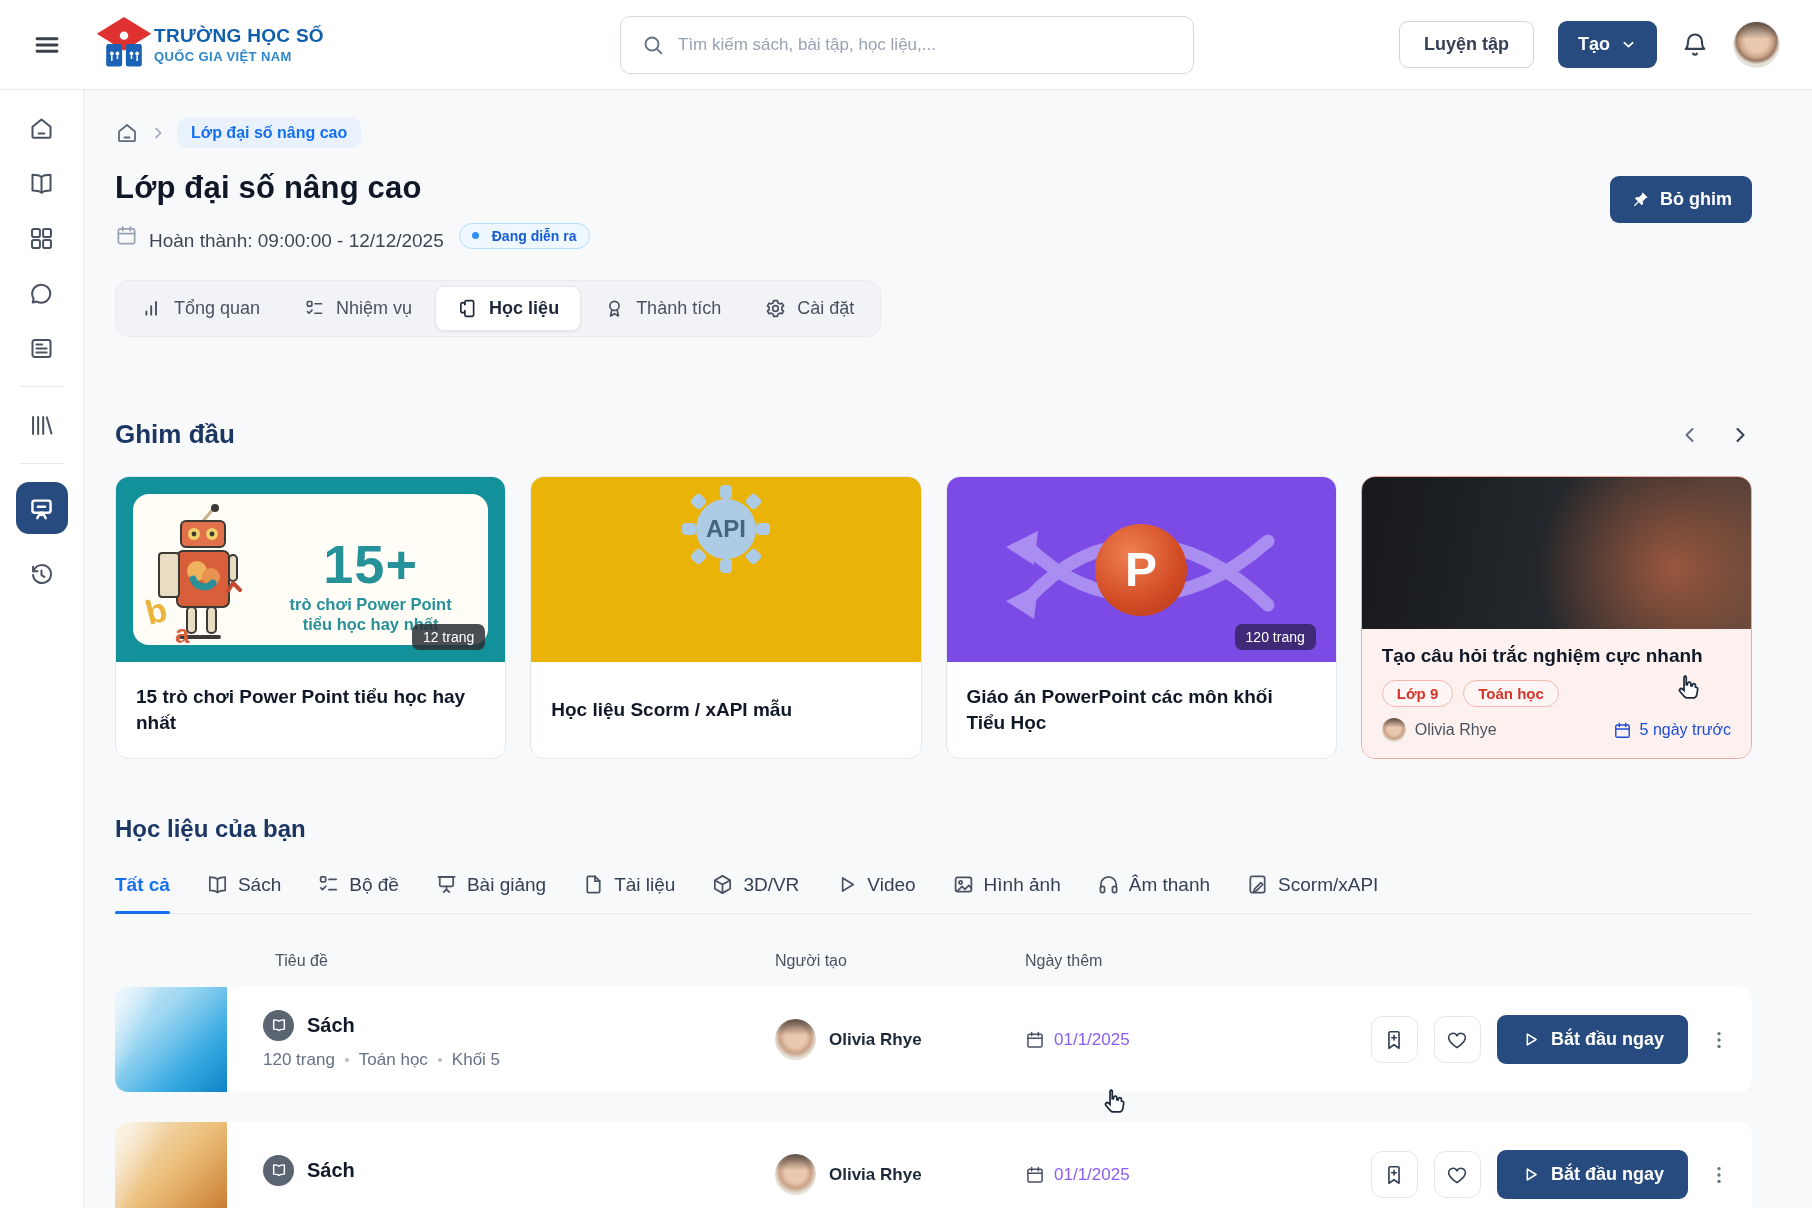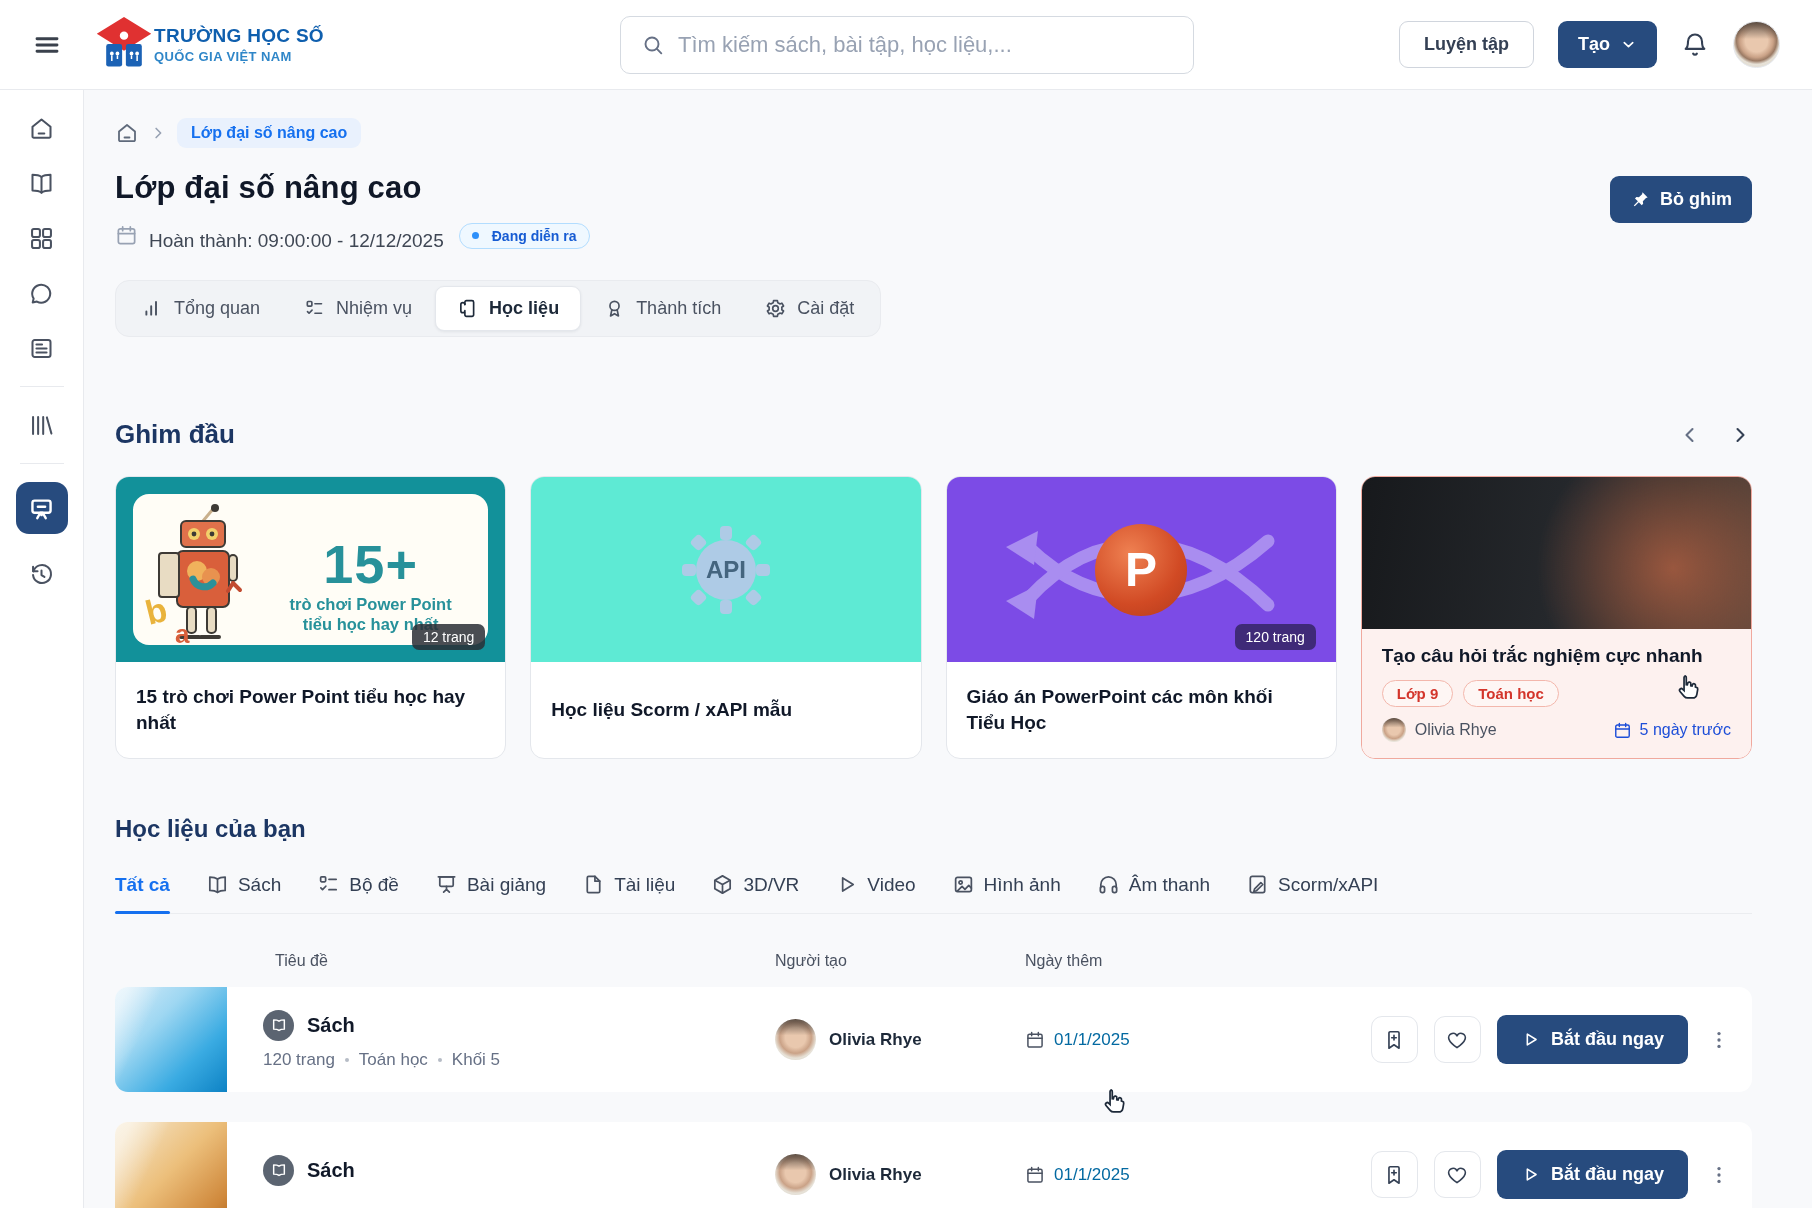--- a/index.html
+++ b/index.html
@@ -17,21 +17,21 @@
   }
   .hamburger { width:40px; height:40px; border:none; background:none; color:#3a414c; cursor:pointer; margin-right:22px; }
   .logo { display:flex; align-items:center; gap:0; margin-right:40px; }
   .logo-text .l1 { font-size:19px; font-weight:bold; color:#0f5fae; letter-spacing:.3px; }
   .logo-text .l2 { font-size:13px; font-weight:bold; color:#2f86c8; letter-spacing:.4px; margin-top:2px; }
   .search {
     position:absolute; left:620px; top:16px; width:574px; height:58px;
     border:1.5px solid #d5dae1; border-radius:10px; background:#fff;
     display:flex; align-items:center; gap:13px; padding:0 20px; color:#667085;
   }
-  .search input { border:none; outline:none; flex:1; font-size:22px; color:#344054; font-family:inherit; background:transparent; }
+  .search input { border:none; outline:none; flex:1; font-size:17px; color:#344054; font-family:inherit; background:transparent; }
   .search input::placeholder { color:#98a2b3; }
   .header-right { margin-left:auto; display:flex; align-items:center; gap:24px; }
   .btn-outline {
     height:47px; padding:0 24px; background:#fff; border:1px solid #d0d5dd; border-radius:9px;
     font-size:18px; font-weight:bold; color:#344054; cursor:pointer; font-family:inherit;
   }
   .btn-navy {
     height:47px; padding:0 20px; background:#274b7e; border:none; border-radius:9px;
     font-size:18px; font-weight:bold; color:#fff; cursor:pointer; font-family:inherit;
     display:flex; align-items:center; gap:10px;
@@ -114,21 +114,21 @@
   }
   
   .art-teal { background:#12919a; padding:17px; }
   .art-teal-inner {
     background:#fffdf6; border-radius:16px; height:100%; display:flex; align-items:flex-end; gap:6px; overflow:hidden; padding:10px 12px 0 8px;
   }
   .art-teal-text { flex:1; text-align:center; padding-bottom:10px; color:#27919a; }
   .art-big { font-size:54px; font-weight:bold; letter-spacing:1px; }
   .art-line { font-size:16.5px; font-weight:bold; line-height:1.2; }
   
-  .art-api { background:#5eead4; display:flex; align-items:center; justify-content:center; }
+  .art-api { background:#eab308; display:flex; align-items:flex-start; justify-content:center; }
   
   .art-ppt { background:#7c4be6; display:flex; align-items:center; justify-content:center; }
   .ppt-logo {
     position:absolute; width:92px; height:92px; border-radius:50%;
     background:radial-gradient(circle at 38% 32%, #ef8152, #d14a24 60%, #b23a1c);
     display:flex; align-items:center; justify-content:center;
   }
   .ppt-logo span { color:#fff; font-size:48px; font-weight:bold; }
   .img-badge.purple { background:#3f2a78; }
   
@@ -189,21 +189,21 @@
   .row-type { font-size:20px; font-weight:bold; color:#101828; }
   .row-meta { margin-top:9px; font-size:17px; color:#667085; display:flex; align-items:center; gap:10px; }
   .meta-dot { width:4px; height:4px; border-radius:50%; background:#b6bcc6; }
   .row-author { width:250px; display:flex; align-items:center; gap:13px; font-size:17px; font-weight:bold; color:#1d2939; }
   .row-avatar {
     width:41px; height:41px; border-radius:50%; flex:none;
     background:
       linear-gradient(180deg, rgba(88,74,64,.95) 0%, rgba(88,74,64,0) 40%),
       radial-gradient(circle at 50% 45%, #e9c8ae 0 33%, #caa287 52%, #e7e2d8 68%, #d8d2c6);
   }
-  .row-date { width:250px; display:flex; align-items:center; gap:9px; font-size:17px; font-weight:500; color:#0369a1; }
+  .row-date { width:250px; display:flex; align-items:center; gap:9px; font-size:17px; font-weight:500; color:#8b5cf6; }
   .row-date .cal { color:#4a5261; }
   .row-actions { margin-left:auto; display:flex; align-items:center; gap:16px; padding-right:22px; }
   .icon-btn {
     width:47px; height:47px; border:1px solid #e4e7ec; border-radius:11px; background:#fff; color:#344054;
     display:flex; align-items:center; justify-content:center; cursor:pointer;
   }
   .btn-start {
     height:49px; padding:0 24px; background:#274b7e; border:none; border-radius:9px; color:#fff;
     font-size:18px; font-weight:bold; display:flex; align-items:center; gap:11px; cursor:pointer; font-family:inherit;
   }

